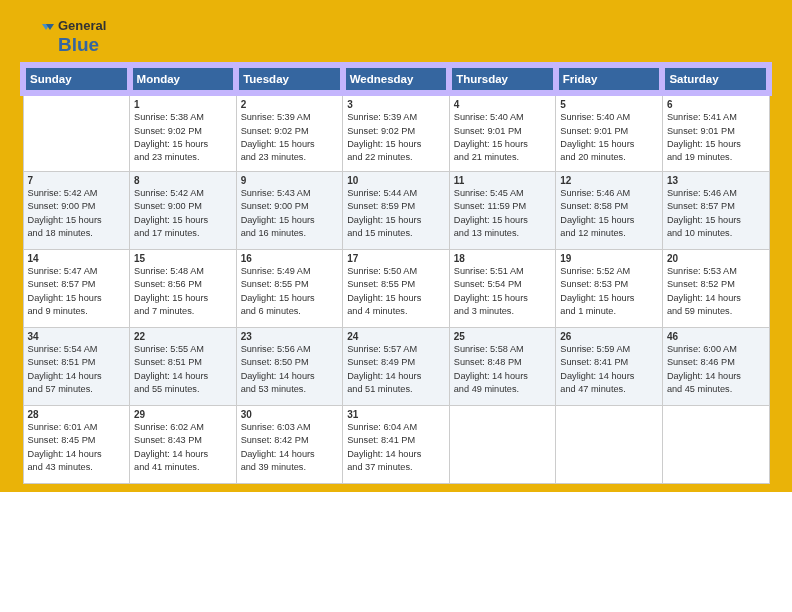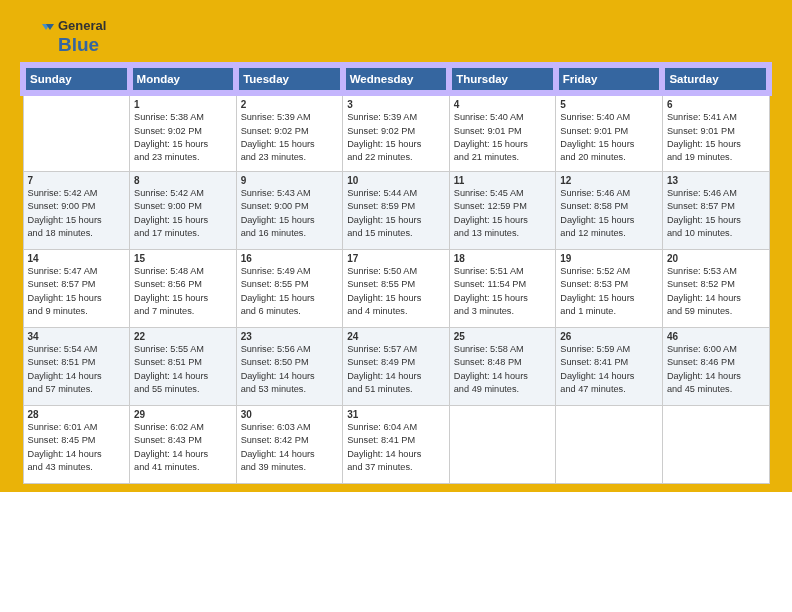--- a/index.html
+++ b/index.html
@@ -184,21 +184,21 @@
           <td>
             <span class="day-num">10</span>
             <div class="day-info" style="white-space: pre-line;">Sunrise: 5:44 AM
 Sunset: 8:59 PM
 Daylight: 15 hours
 and 15 minutes.</div>
           </td>
           <td>
             <span class="day-num">11</span>
             <div class="day-info" style="white-space: pre-line;">Sunrise: 5:45 AM
-Sunset: 12:59 PM
+Sunset: 11:59 PM
 Daylight: 15 hours
 and 13 minutes.</div>
           </td>
           <td>
             <span class="day-num">12</span>
             <div class="day-info" style="white-space: pre-line;">Sunrise: 5:46 AM
 Sunset: 8:58 PM
 Daylight: 15 hours
 and 12 minutes.</div>
           </td>
@@ -235,21 +235,21 @@
           <td>
             <span class="day-num">17</span>
             <div class="day-info" style="white-space: pre-line;">Sunrise: 5:50 AM
 Sunset: 8:55 PM
 Daylight: 15 hours
 and 4 minutes.</div>
           </td>
           <td>
             <span class="day-num">18</span>
             <div class="day-info" style="white-space: pre-line;">Sunrise: 5:51 AM
-Sunset: 11:54 PM
+Sunset: 5:54 PM
 Daylight: 15 hours
 and 3 minutes.</div>
           </td>
           <td>
             <span class="day-num">19</span>
             <div class="day-info" style="white-space: pre-line;">Sunrise: 5:52 AM
 Sunset: 8:53 PM
 Daylight: 15 hours
 and 1 minute.</div>
           </td>

